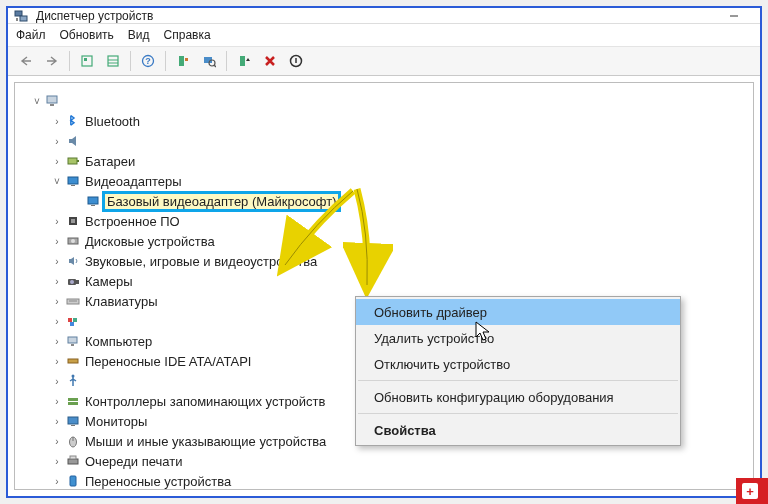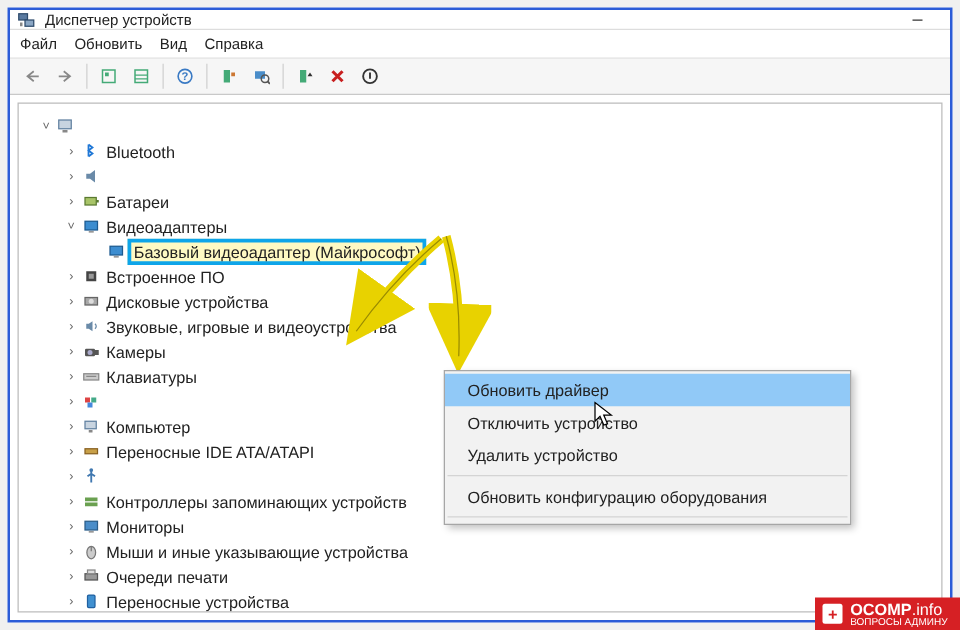--- a/index.html
+++ b/index.html
@@ -367,39 +367,38 @@
         </defs>
       <path d="M14 6 Q26 50 24 102" stroke="#e8d200" stroke-width="7" fill="none" marker-end="url(#ah2)"></path>
       <path d="M14 6 Q26 50 24 102" stroke="#9a8c00" stroke-width="1" fill="none"></path>
     </svg>
 
     <div class="ctxmenu">
       <div class="ctxitem hl">
           <span>Обновить драйвер</span>
         </div>
       <div class="ctxitem">
-          <span>Отключить устройство</span>
+          <span>Удалить устройство</span>
         </div>
       <div class="ctxitem">
-          <span>Удалить устройство</span>
+          <span>Отключить устройство</span>
         </div>
       <div class="ctxsep"></div>
       <div class="ctxitem">
           <span>Обновить конфигурацию оборудования</span>
         </div>
       <div class="ctxsep"></div>
+      <div class="ctxitem bold">
+          <span>Свойства</span>
+        </div>
     </div>
 
     <svg class="cursor" width="18" height="22">
       <path d="M1 1 L1 16 L5 12 L8 19 L11 18 L8 11 L14 11 Z" fill="#fff" stroke="#000" stroke-width="1"></path>
     </svg>
 
   </div>
 
 </div>
 
 <div class="badge">
   <div class="plus">+</div>
-  <div>
-    <span>OCOMP</span><span style="font-weight:400;">.info</span>
-    <div class="sub">ВОПРОСЫ АДМИНУ</div>
-  </div>
 </div>
 
 </body></html>

